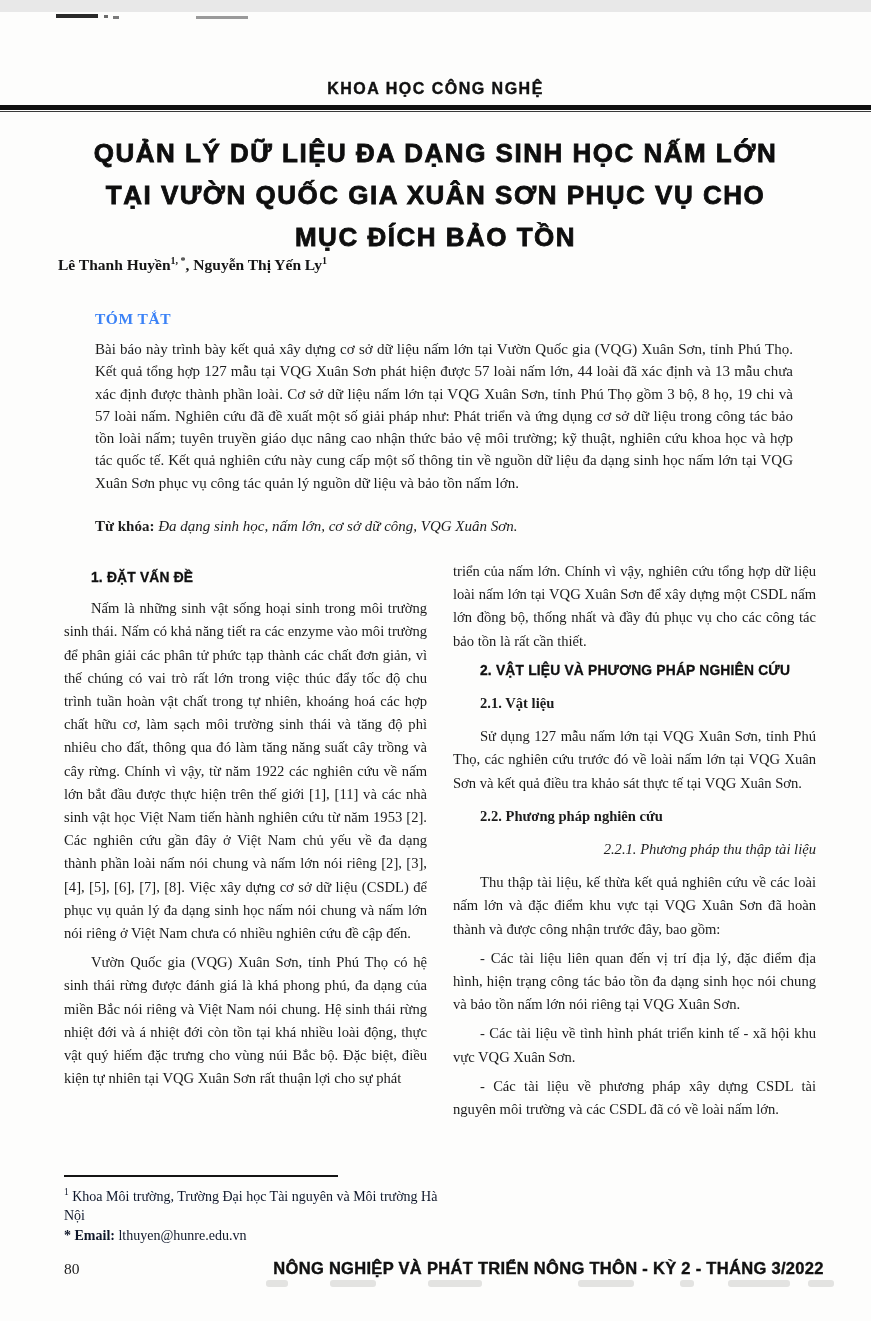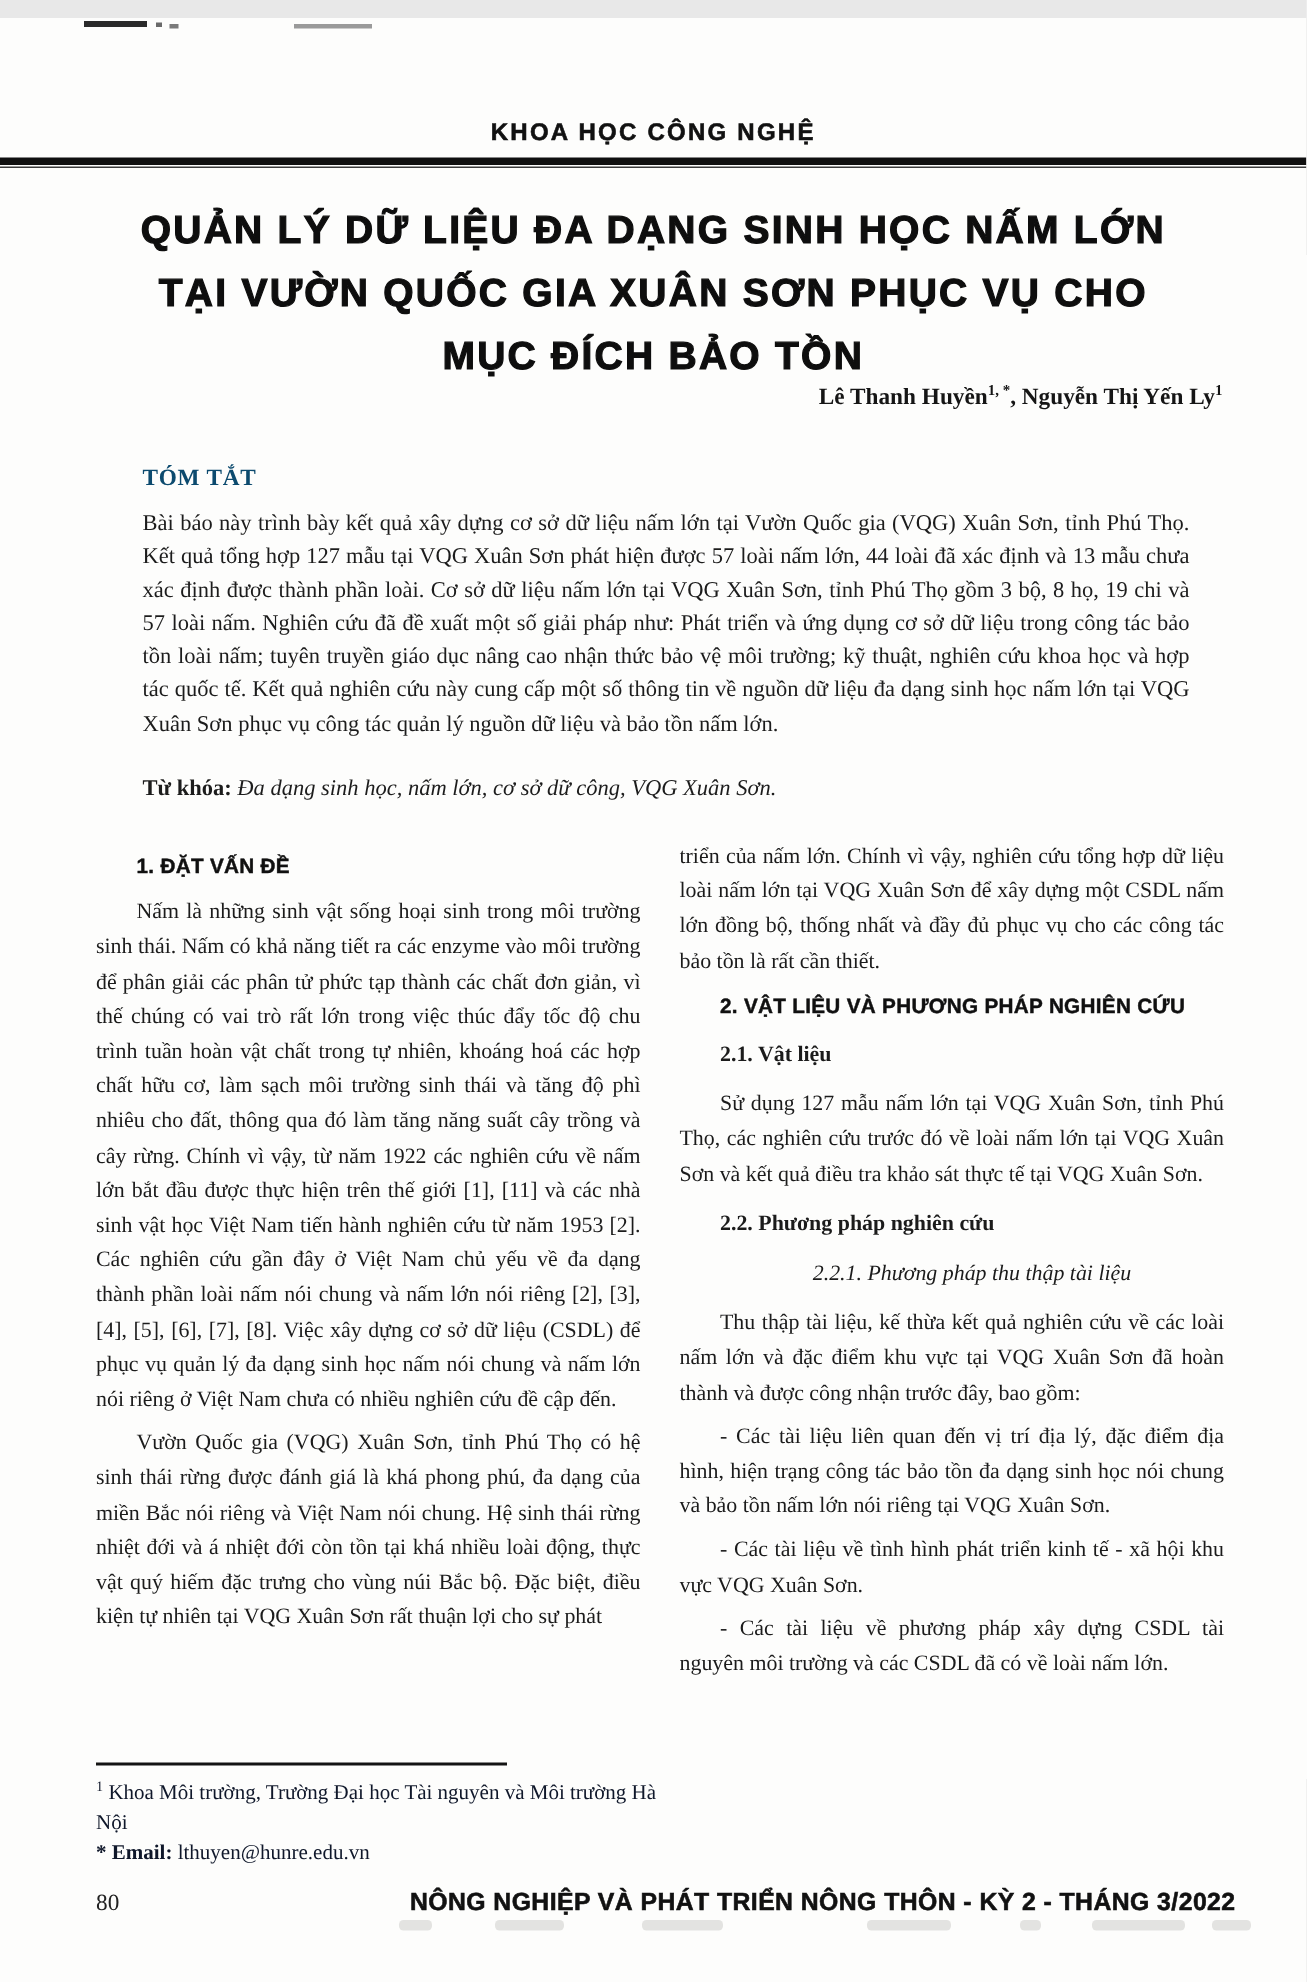--- a/index.html
+++ b/index.html
@@ -34,27 +34,27 @@
   .title{
     position:absolute;top:120px;left:58px;width:755px;
     text-align:center;
     font-family:"Liberation Sans", sans-serif;
     font-weight:bold;font-size:26px;line-height:42px;letter-spacing:1.5px;
     color:#0e0e0e;
     -webkit-text-stroke:0.8px #0e0e0e;
   }
   .authors{
     position:absolute;top:243px;left:58px;width:757px;
-    text-align:right;font-weight:bold;font-size:15.5px;color:#151515;
+    font-weight:bold;font-size:15.5px;color:#151515;
   }
   .authors sup{font-size:10px;}
   
   .abstract-heading{
     position:absolute;top:298px;left:95px;
-    font-weight:bold;font-size:15.5px;letter-spacing:0.5px;color:#0c4a6e;
+    font-weight:bold;font-size:15.5px;letter-spacing:0.5px;color:#3b82f6;
   }
   .abstract-body{
     position:absolute;top:326px;left:95px;width:698px;
     font-size:15px;line-height:22.3px;text-align:justify;color:#1c1c1c;
   }
   .keywords{
     position:absolute;top:506px;left:95px;width:698px;
     font-size:15px;color:#1c1c1c;
   }
   .keywords .kw-label{font-weight:bold;}
@@ -67,21 +67,21 @@
   .col{width:369px;height:100%;overflow:hidden;font-size:14.6px;line-height:23.2px;text-align:justify;color:#1b1b1b;}
   .col p{margin:0 0 6px 0;text-indent:27px;}
   .sec-heading{
     margin:6px 0 8px 0;text-indent:27px;
     font-family:"Liberation Sans", sans-serif;
     font-weight:bold;font-size:13.8px;letter-spacing:0.2px;color:#101010;
     -webkit-text-stroke:0.3px #101010;
     text-align:left;
   }
   .sub-heading{margin:10px 0 10px 0;text-indent:27px;font-weight:bold;text-align:left;}
-  .subsub-heading{margin:10px 0 10px 0;text-indent:27px;font-style:italic;text-align:center;}
+  .subsub-heading{margin:10px 0 10px 0;text-indent:27px;font-style:italic;text-align:right;}
   
   .footnote{
     position:absolute;top:1163px;left:64px;width:378px;
     font-size:14px;line-height:19.5px;color:#0f172a;
   }
   .footnote-rule{width:274px;height:2px;background:#141414;margin-bottom:6px;}
   .footnote sup{font-size:9.5px;}
   .fn-email-label{font-weight:bold;}
   
   .footer-pagenum{

